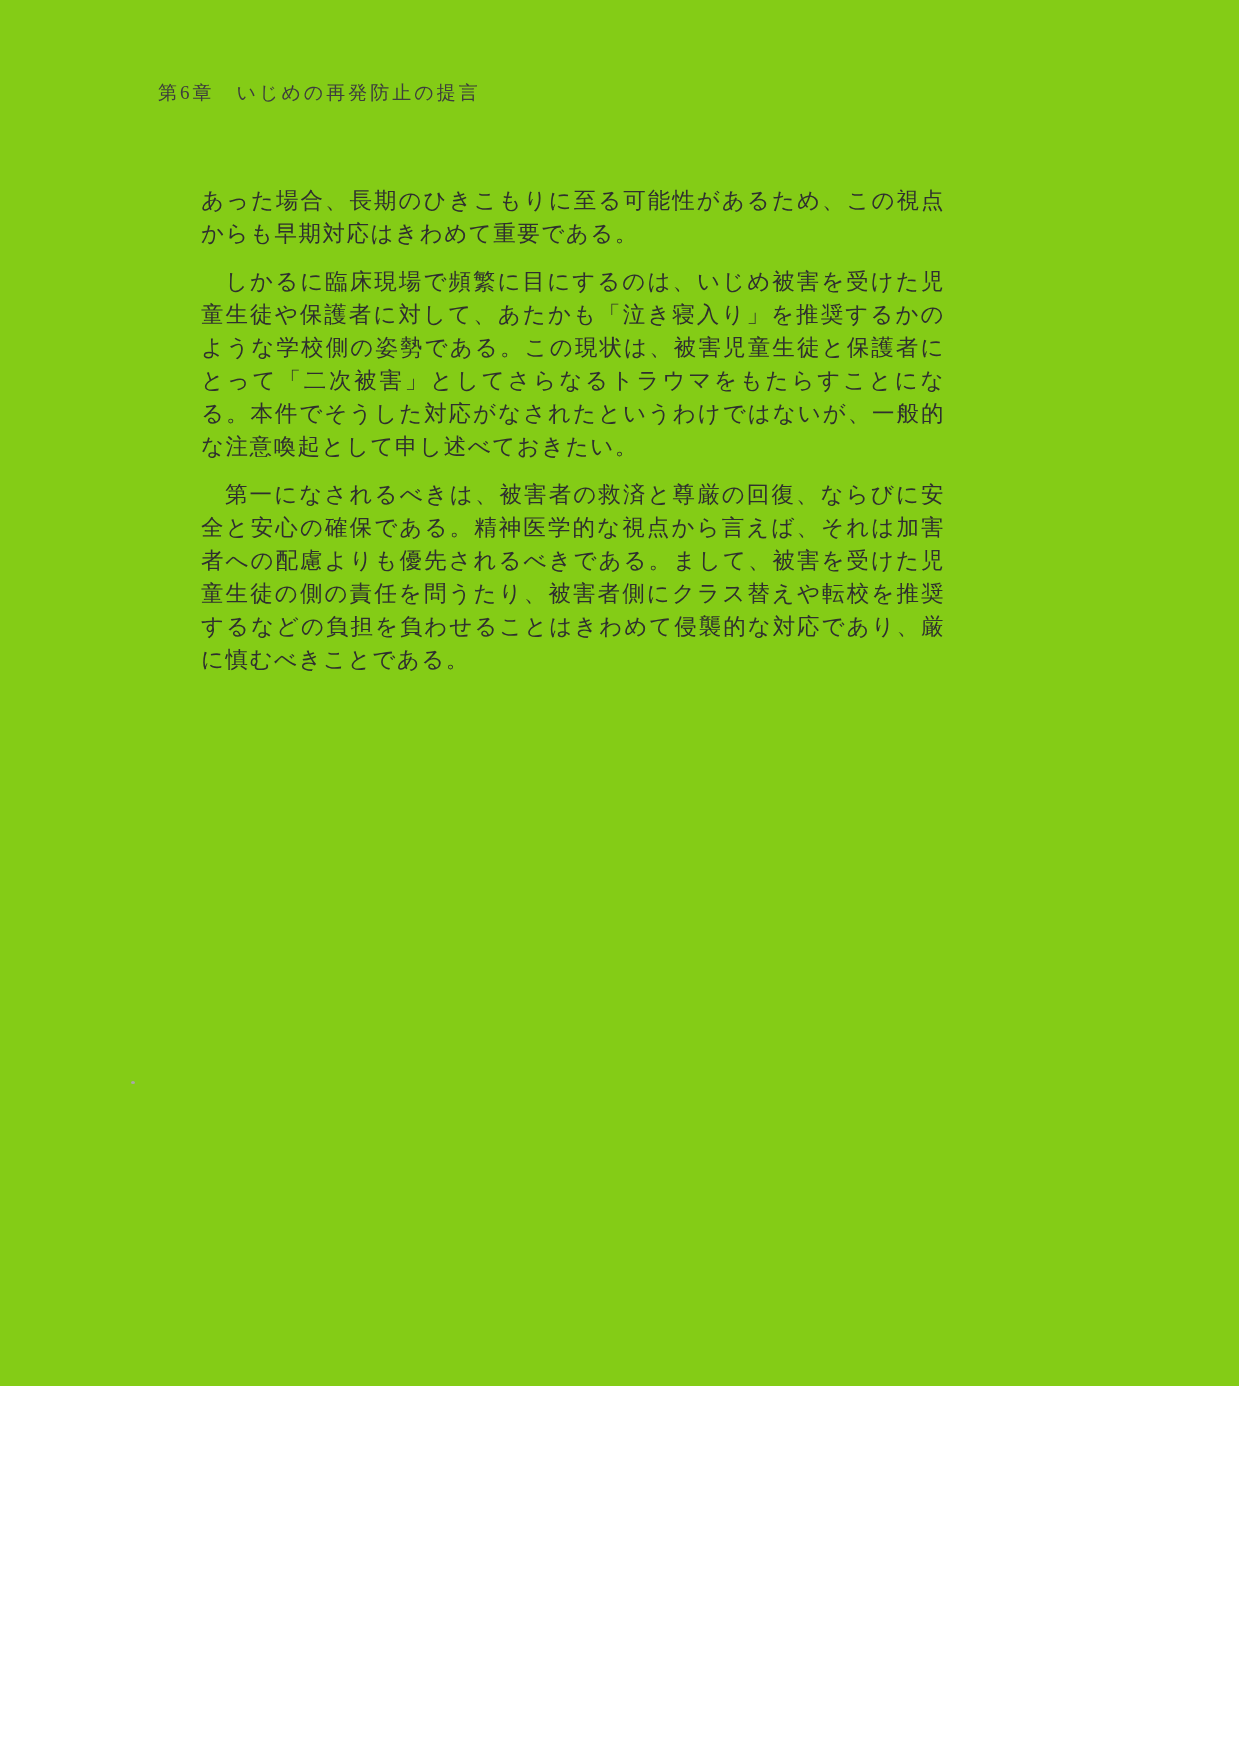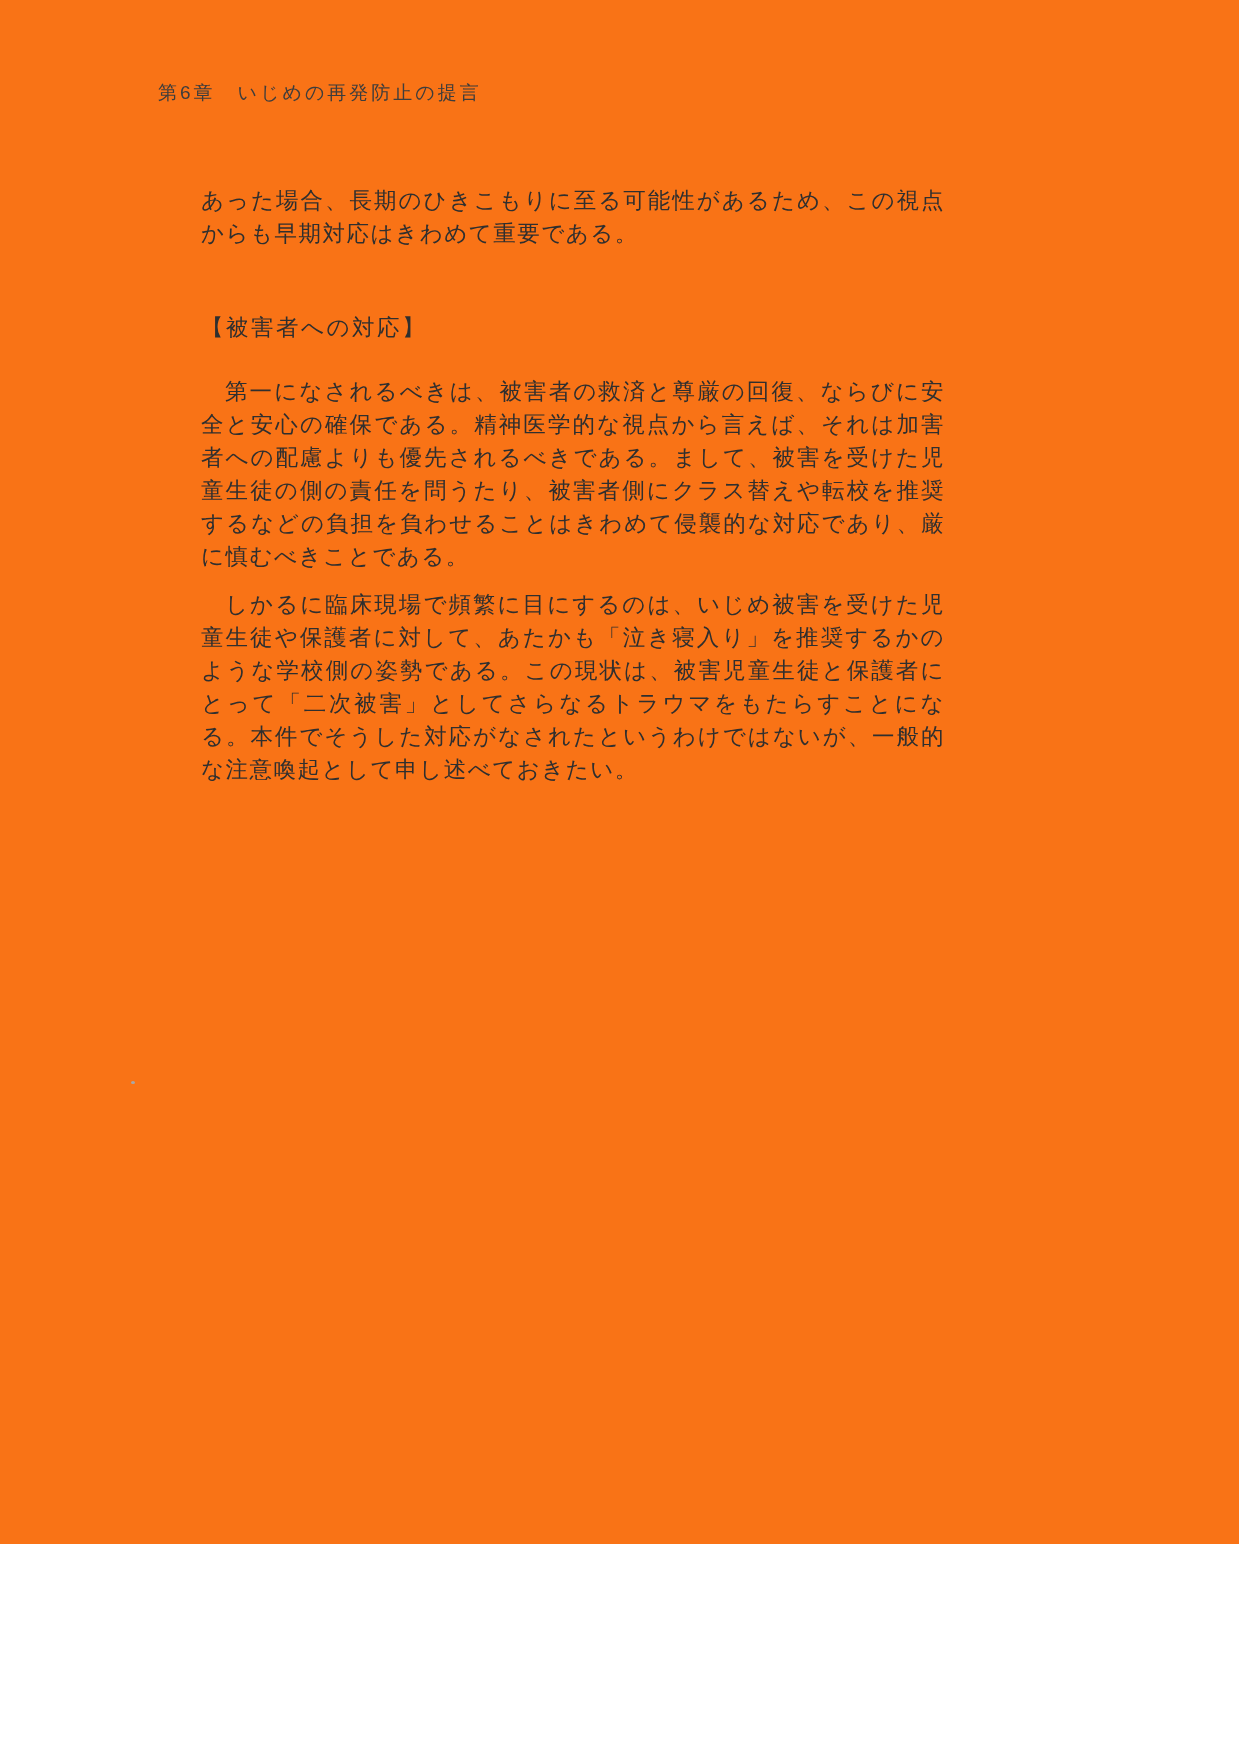--- a/index.html
+++ b/index.html
@@ -3,24 +3,24 @@
 <meta charset="utf-8">
 <style>
   html, body {
     margin: 0;
     padding: 0;
     background: #ffffff;
   }
   .page {
     position: relative;
     width: 1239px;
-    height: 1544px;
-    background: #f97316;
+    height: 1386px;
+    background: #84cc16;
     overflow: hidden;
-    font-family: Liberation Sans, sans-serif;
+    font-family: Liberation Serif, serif;
   }
   .running-header {
     position: absolute;
     left: 158px;
     top: 80px;
     font-size: 19px;
     letter-spacing: 3px;
     color: #3d3d3d;
     white-space: nowrap;
   }
@@ -74,25 +74,24 @@
 
 <div class="page">
 
   <div class="running-header">第6章　いじめの再発防止の提言</div>
 
   <main class="body-text">
 
     <p class="body-para">あった場合、長期のひきこもりに至る可能性があるため、この視点からも早期対応はきわめて重要である。</p>
 
 
-    <h2 class="section-heading">【被害者への対応】</h2>
+
+    <p class="body-para para-indent">しかるに臨床現場で頻繁に目にするのは、いじめ被害を受けた児童生徒や保護者に対して、あたかも「泣き寝入り」を推奨するかのような学校側の姿勢である。この現状は、被害児童生徒と保護者にとって「二次被害」としてさらなるトラウマをもたらすことになる。本件でそうした対応がなされたというわけではないが、一般的な注意喚起として申し述べておきたい。</p>
 
     <p class="body-para para-indent">第一になされるべきは、被害者の救済と尊厳の回復、ならびに安全と安心の確保である。精神医学的な視点から言えば、それは加害者への配慮よりも優先されるべきである。まして、被害を受けた児童生徒の側の責任を問うたり、被害者側にクラス替えや転校を推奨するなどの負担を負わせることはきわめて侵襲的な対応であり、厳に慎むべきことである。</p>
-
-    <p class="body-para para-indent">しかるに臨床現場で頻繁に目にするのは、いじめ被害を受けた児童生徒や保護者に対して、あたかも「泣き寝入り」を推奨するかのような学校側の姿勢である。この現状は、被害児童生徒と保護者にとって「二次被害」としてさらなるトラウマをもたらすことになる。本件でそうした対応がなされたというわけではないが、一般的な注意喚起として申し述べておきたい。</p>
 
 
   </main>
 
   <div class="scan-artifact"></div>
 
   <div class="page-number">335</div>
 
 </div>
 

